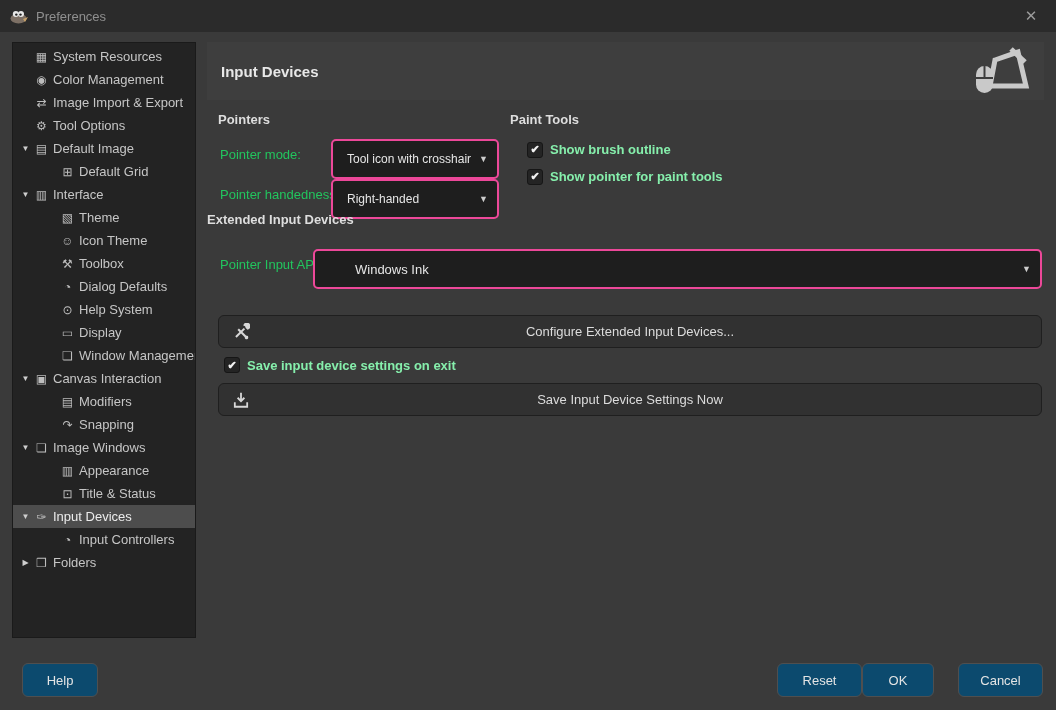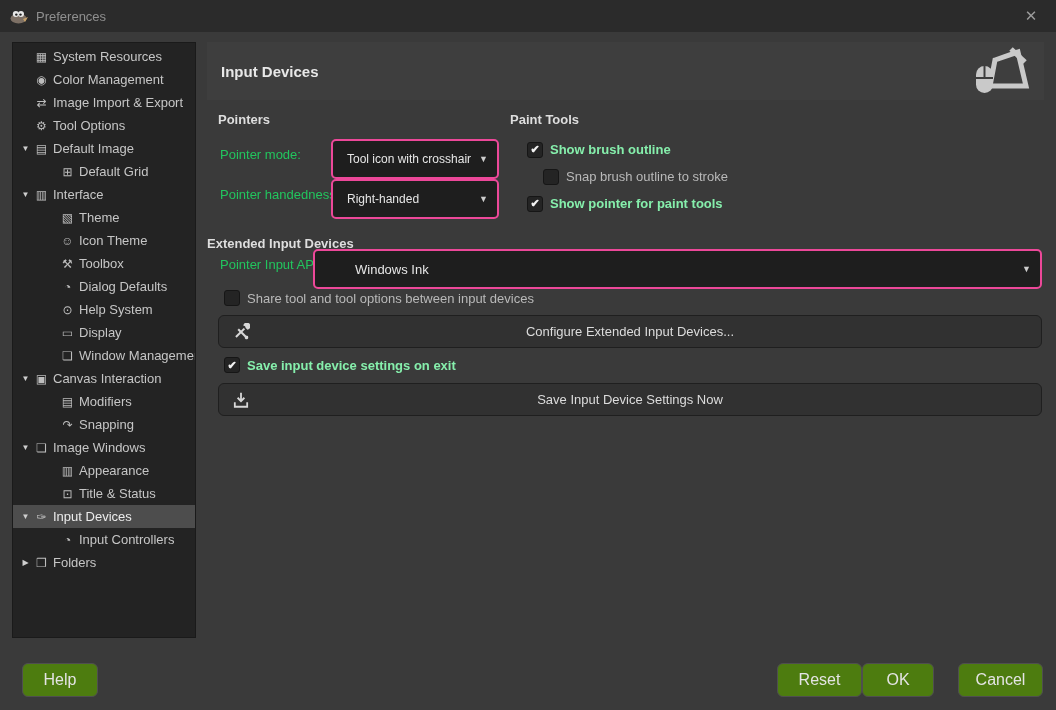--- a/index.html
+++ b/index.html
@@ -44,23 +44,23 @@
   .cblabel.bold{font-weight:bold;color:#86efac;}
   #paint-cb-group{position:absolute;left:527px;top:136px;}
   #paint-cb-group .cbrow{height:27px;}
   #paint-cb-group .cbrow.indent{margin-left:16px;}
   
   .wbtn{position:absolute;left:218px;width:824px;height:33px;background:#313131;border:1px solid #1f1f1f;
     border-radius:6px;box-sizing:border-box;display:flex;align-items:center;justify-content:center;
     font-size:13px;color:#dcdcdc;}
   .wbtn .wbtn-icon{position:absolute;left:13px;top:7px;}
   
-  .fbtn{position:absolute;height:34px;background:#4d7c0f;border:1px solid #4f4f4f;border-radius:6px;
+  .fbtn{position:absolute;height:34px;background:#0c4a6e;border:1px solid #4f4f4f;border-radius:6px;
     box-sizing:border-box;display:flex;align-items:center;justify-content:center;
-    font-size:16px;color:#e4e4e4;}
+    font-size:13px;color:#e4e4e4;}
 </style>
 </head>
 <body>
 
 <div class="window">
 
   <div class="titlebar">
     <svg width="18" height="15" viewBox="0 0 18 15">
       <ellipse cx="8.5" cy="9.5" rx="8" ry="5" fill="#7d7065"></ellipse>
       <circle cx="5.8" cy="5" r="3" fill="#e8e8e8"></circle>
@@ -215,42 +215,34 @@
     <span class="dd-text">Right-handed</span>
     <span class="dd-arrow">▼</span>
   </div>
 
   <div class="sect" style="left:510px;top:112px;">Paint Tools</div>
   <div id="paint-cb-group">
       <div class="cbrow">
         <span class="cbbox">✔</span>
         <span class="cblabel bold">Show brush outline</span>
       </div>
-      <div class="cbrow indent">
-        <span class="cbbox"></span>
-        <span class="cblabel">Snap brush outline to stroke</span>
-      </div>
       <div class="cbrow">
         <span class="cbbox">✔</span>
         <span class="cblabel bold">Show pointer for paint tools</span>
       </div>
     </div>
 
-  <div class="sect" style="left:207px;top:236px;">Extended Input Devices</div>
+  <div class="sect" style="left:207px;top:212px;">Extended Input Devices</div>
 
   <div class="lbl" style="left:220px;top:257px;">Pointer Input API:</div>
   <div class="dd" style="left:313px;top:249px;width:729px;padding-left:40px;font-size:13px;">
     <span class="dd-text">Windows Ink</span>
     <span class="dd-arrow">▼</span>
   </div>
 
-  <div class="cbrow abs" style="left:224px;top:290px;">
-    <span class="cbbox"></span>
-    <span class="cblabel">Share tool and tool options between input devices</span>
-  </div>
 
   <div class="wbtn" style="top:315px;">
     <svg class="wbtn-icon" width="18" height="18" viewBox="0 0 16 16">
       <path d="M3.5 12.5 L11 5" stroke="#d8d8d8" stroke-width="1.8" fill="none"></path>
       <path d="M10 2.2 a3.2 3.2 0 1 1 3.8 3.8 l-1.6-1.6 -0.6-1.6 Z" fill="#d8d8d8"></path>
       <path d="M12.5 12.5 L5.5 5.5" stroke="#d8d8d8" stroke-width="1.8" fill="none"></path>
       <rect x="11.4" y="11.4" width="3" height="3" rx="1" fill="#d8d8d8"></rect>
     </svg>
     <span>Configure Extended Input Devices...</span>
   </div>

